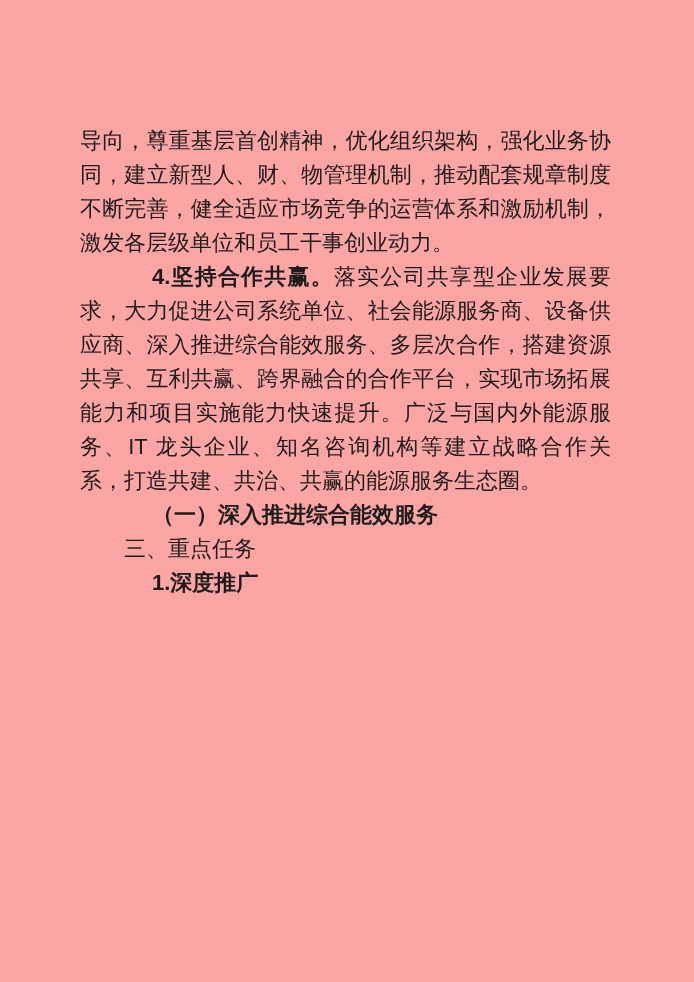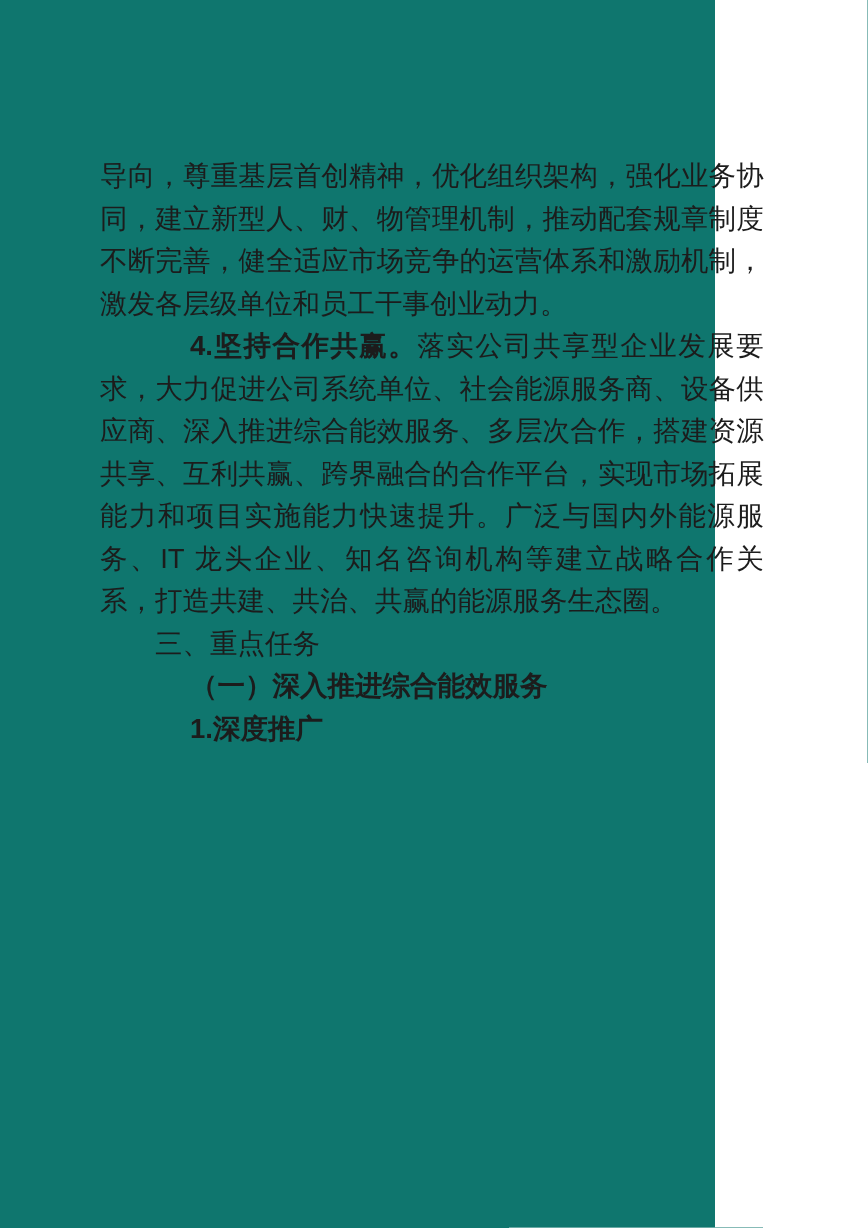--- a/index.html
+++ b/index.html
@@ -7,23 +7,23 @@
     padding: 0;
   }
   body {
     width: 694px;
     height: 982px;
     background: #ffffff;
     overflow: hidden;
   }
   .page {
     position: relative;
-    width: 572px;
+    width: 694px;
     height: 982px;
-    background: #0f766e;
+    background: #fca5a5;
   }
   .content {
     position: absolute;
     left: 80px;
     top: 124px;
     width: 531px;
   }
   .para {
     margin: 0;
     font-family: "Liberation Sans", sans-serif;
@@ -47,22 +47,22 @@
 </head>
 <body>
 
 <div class="page">
   <div class="content">
 
     <p class="para">导向，尊重基层首创精神，优化组织架构，强化业务协同，建立新型人、财、物管理机制，推动配套规章制度不断完善，健全适应市场竞争的运营体系和激励机制，激发各层级单位和员工干事创业动力。</p>
 
     <p class="para indent"><span class="bold">4.坚持合作共赢。</span><span>落实公司共享型企业发展要求，大力促进公司系统单位、社会能源服务商、设备供应商、深入推进综合能效服务、多层次合作，搭建资源共享、互利共赢、跨界融合的合作平台，实现市场拓展能力和项目实施能力快速提升。广泛与国内外能源服务、IT 龙头企业、知名咨询机构等建立战略合作关系，打造共建、共治、共赢的能源服务生态圈。</span></p>
 
+    <p class="para indent bold">（一）深入推进综合能效服务</p>
+
     <p class="para indent normal">三、重点任务</p>
-
-    <p class="para indent bold">（一）深入推进综合能效服务</p>
 
 
     <p class="para indent bold">1.深度推广</p>
 
 
   </div>
 </div>
 
 </body></html>

